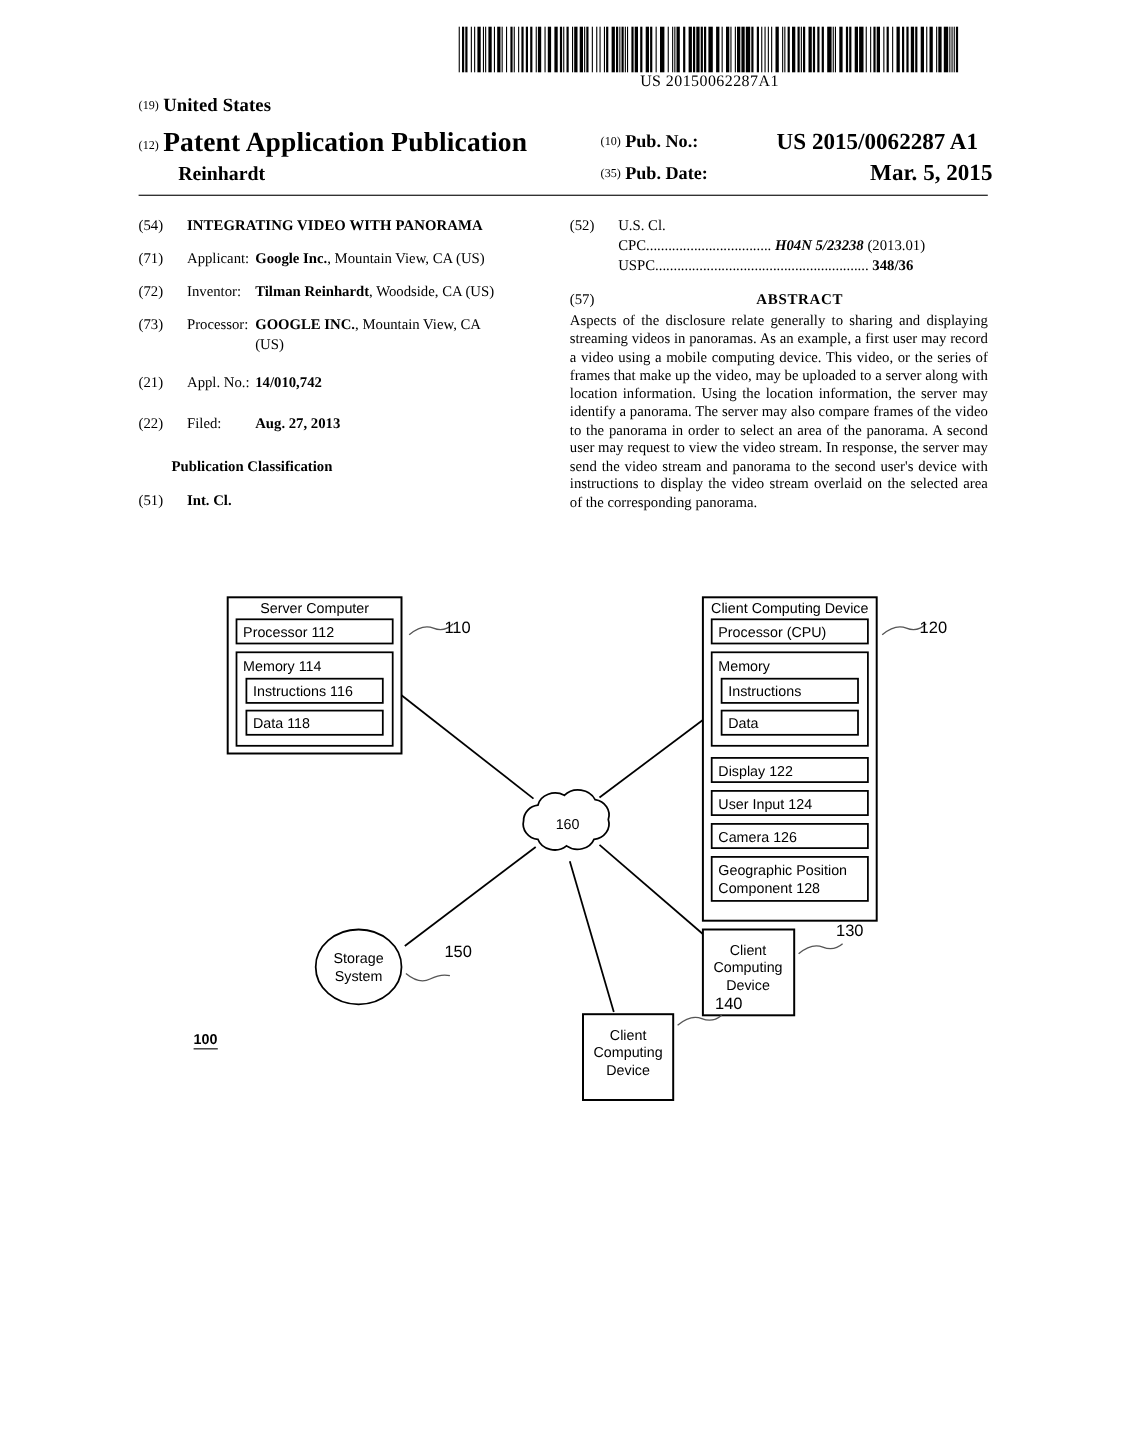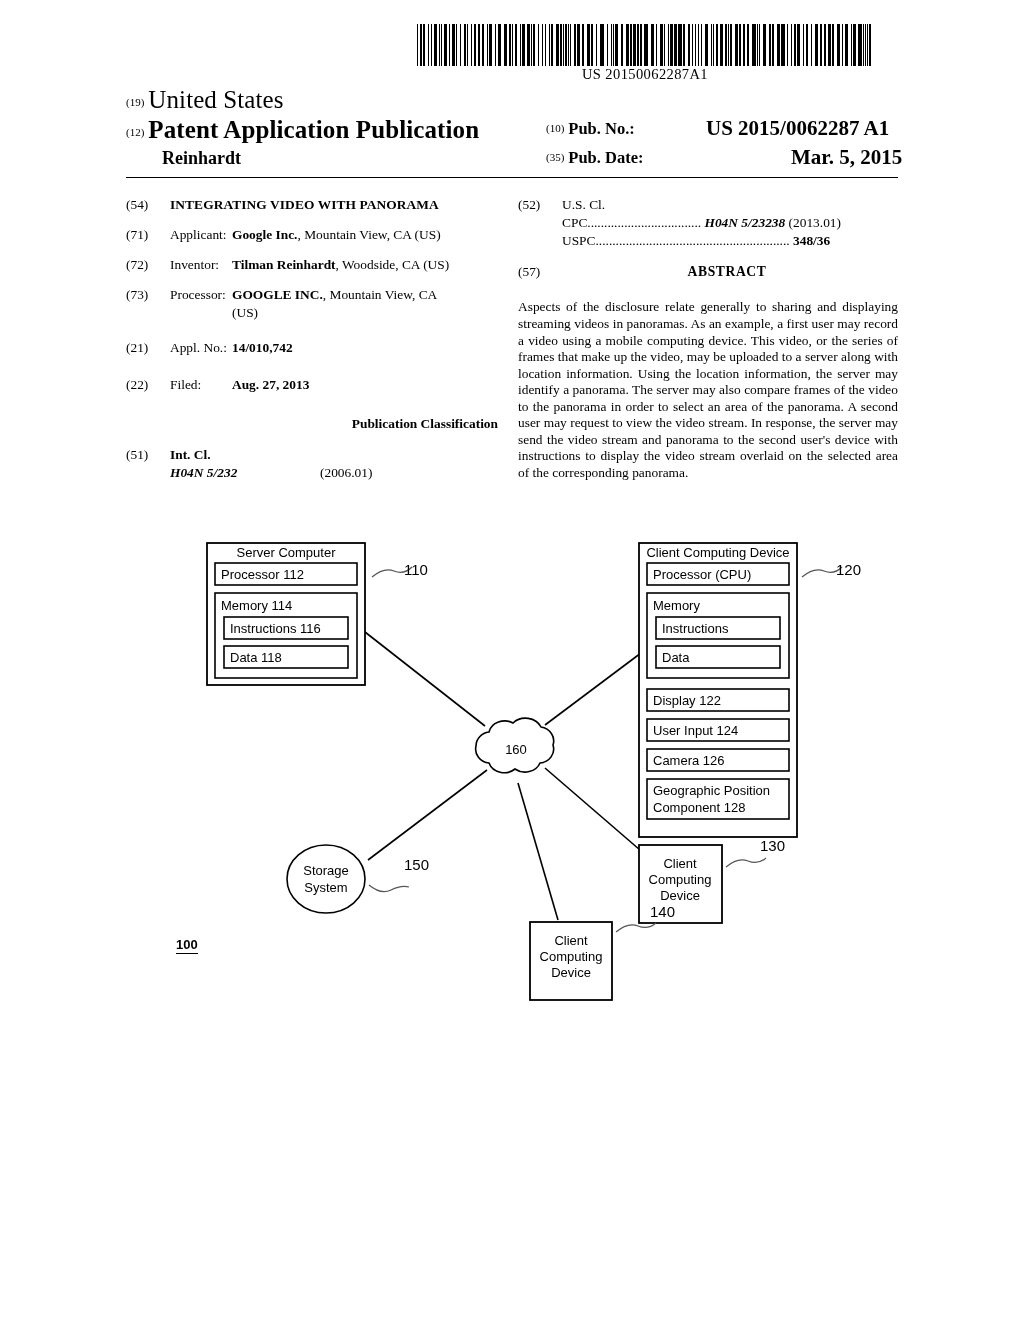--- a/index.html
+++ b/index.html
@@ -70,22 +70,22 @@
     font-weight: bold;
     white-space: nowrap;
   }
   .paren-sm {
     font-size: 11px;
     vertical-align: 2px;
     font-weight: normal;
     margin-top: 16px;
   }
   .big-title {
-    font-size: 25px;
-    font-weight: normal;
+    font-size: 17px;
+    font-weight: bold;
     letter-spacing: 0.1px;
     margin-top: 12px;
   }
   .big-title2 {
     font-size: 25px;
     font-weight: bold;
     letter-spacing: 0.1px;
   }
 
   .pubno-row {
@@ -178,21 +178,21 @@
   }
   .b { font-weight: bold; }
 
   .title54 {
     font-weight: bold;
     font-size: 13.4px;
     letter-spacing: 0.1px;
   }
 
   .pubclass {
-    text-align: right;
+    text-align: left;
     font-weight: bold;
     font-size: 13.4px;
     margin: 22px 0 14px 0;
     padding-left: 30px;
   }
 
   .intcl-line1 { font-weight: bold; }
   .intcl-line2 {
     margin-top: 1px;
   }
@@ -214,21 +214,21 @@
   .dotrow .k { }
   .dotrow .dots {
     display: inline-block;
   }
   .dotrow .v { font-weight: bold; font-style: italic; }
   .dotrow .vn { font-weight: normal; font-style: normal; }
 
   .abstract-head-row {
     position: relative;
     margin-top: 14px;
-    margin-bottom: 18px;
+    margin-bottom: 2px;
     height: 18px;
   }
   .abstract-title {
     position: absolute;
     left: 44px;
     width: 330px;
     text-align: center;
     font-weight: bold;
     font-size: 13.6px;
     letter-spacing: 0.6px;
@@ -459,23 +459,20 @@
         <span class="lbl">Filed:</span><span class="val b">Aug. 27, 2013</span>
       </span>
     </div>
 
     <div class="pubclass">Publication Classification</div>
 
     <div class="biblio-row">
       <span class="code">(51)</span>
       <span class="biblio-body">
         <span class="intcl-line1">Int. Cl.</span>
-        <span class="intcl-line2" style="display:block;">
-          <span class="intcl-code">H04N 5/232</span><span>(2006.01)</span>
-        </span>
       </span>
     </div>
   </div>
 
   <div class="col-right">
 
     <div class="biblio-row">
       <span class="code">(52)</span>
       <span class="biblio-body">
         <span class="uscl-head">U.S. Cl.</span>

